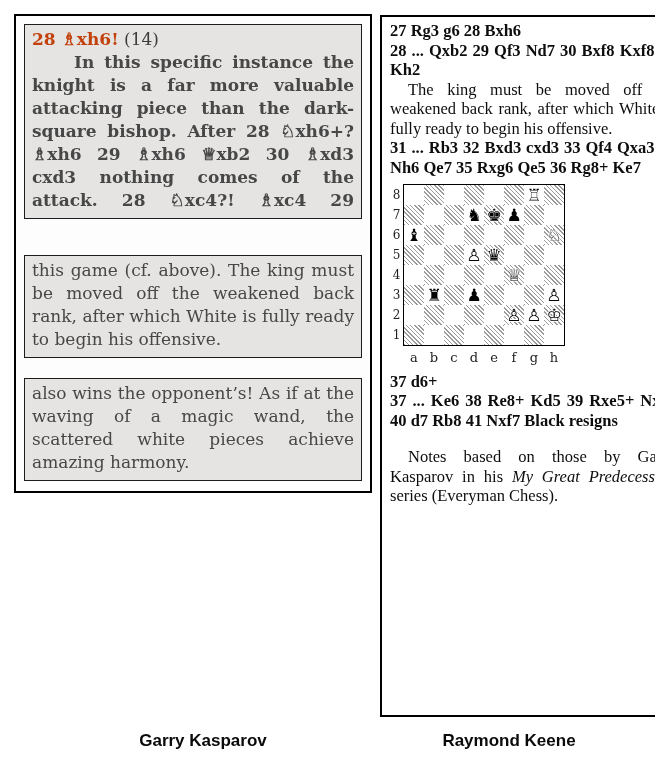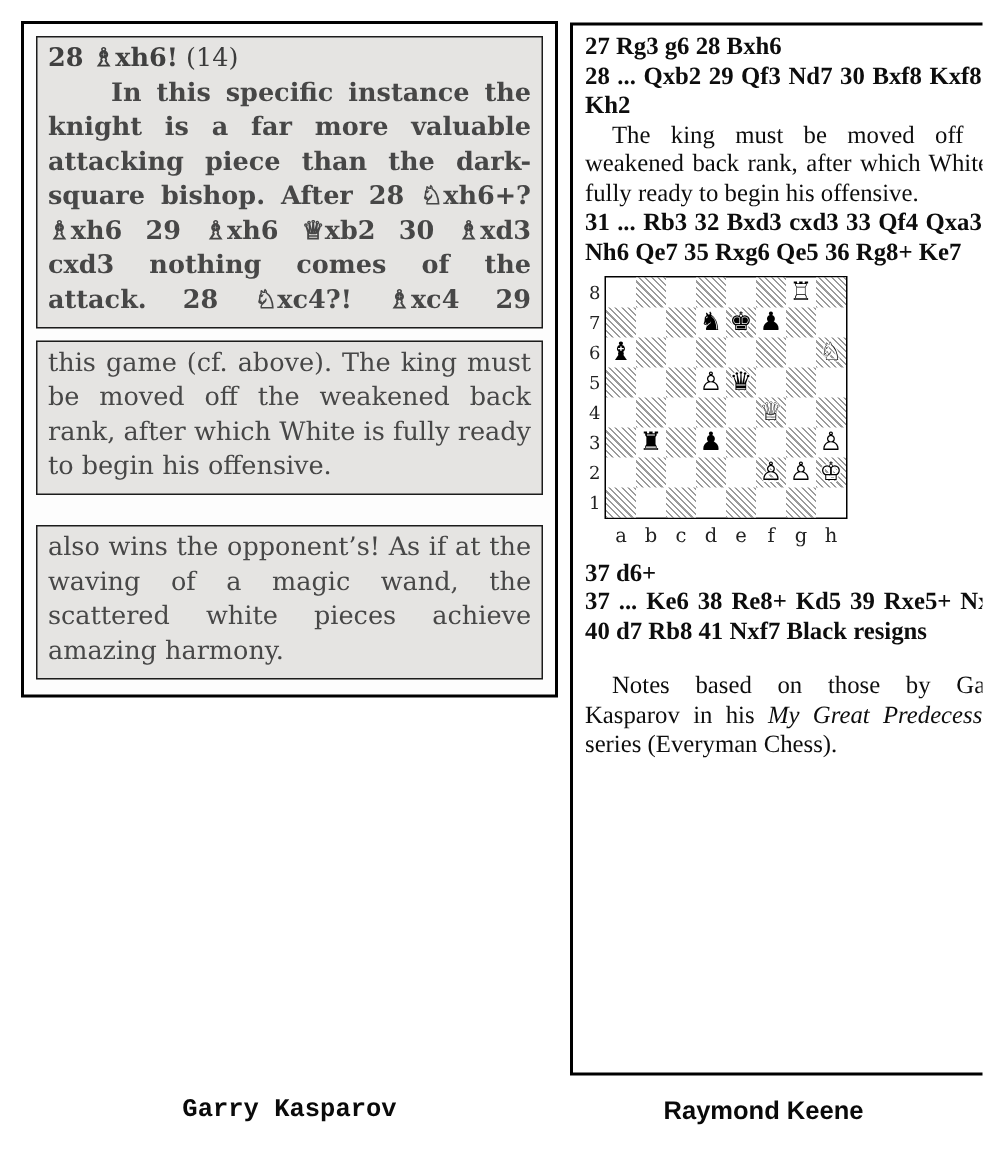--- a/index.html
+++ b/index.html
@@ -13,24 +13,24 @@
     position:absolute; left:14px; top:14px; width:358px;
     border:2px solid #000; background:#fdfdfd;
     box-sizing:border-box; padding:8px 8px 10px 8px;
   }
   .scan-block {
     border:1px solid #1c1c1c; background:#e5e4e2;
     padding:3px 7px 6px 7px; color:#474747;
     font-family:"DejaVu Serif", serif; font-size:17px; line-height:23px;
     text-align:justify;
   }
-  .scan-block.gap-a { margin-top:8px; }
+  .scan-block.gap-a { margin-top:36px; }
   .scan-block.gap-b { margin-top:20px; }
   .scan-heading { margin:0; text-align:left; }
-  .scan-heading b { color:#404040; }
+  .scan-heading b { color:#c2410c; }
   .scan-heading span { color:#3c3c3c; }
   .scan-body { margin:0; }
   .indent { text-indent:42px; }
   .fill { text-align-last:justify;font-weight:bold; }
 
   
   .right-box {
     position:absolute; left:380px; top:15px; width:308px; min-height:702px;
     border:2px solid #000; box-sizing:border-box;
     padding:4px 10px 6px 8px;
@@ -70,21 +70,21 @@
     font-family:"DejaVu Serif", serif; font-size:13px; color:#222;
   }
   .files span { width:20px; text-align:center; }
 
   
   .caption {
     position:absolute; top:731px; text-align:center;
     font-family:"Liberation Sans", sans-serif; font-weight:bold;
     font-size:17px; color:#0a0a0a;
   }
-  .caption.cap-left  { left:14px;  width:358px;font-family:Liberation Mono, monospace; }
+  .caption.cap-left  { left:24px;  width:358px; }
   .caption.cap-right { left:380px; width:258px; }
 </style>
 </head>
 <body>
 
 <div class="left-box">
   <div class="scan-block">
     <p class="scan-heading"><b>28 ♗xh6!</b><span> (14)</span></p>
     <p class="scan-body indent fill">In this specific instance the knight is a far more valuable attacking piece than the dark-square bishop. After 28 ♘xh6+? ♗xh6 29 ♗xh6 ♕xb2 30 ♗xd3 cxd3 nothing comes of the attack. 28 ♘xc4?! ♗xc4 29</p>
   </div>

